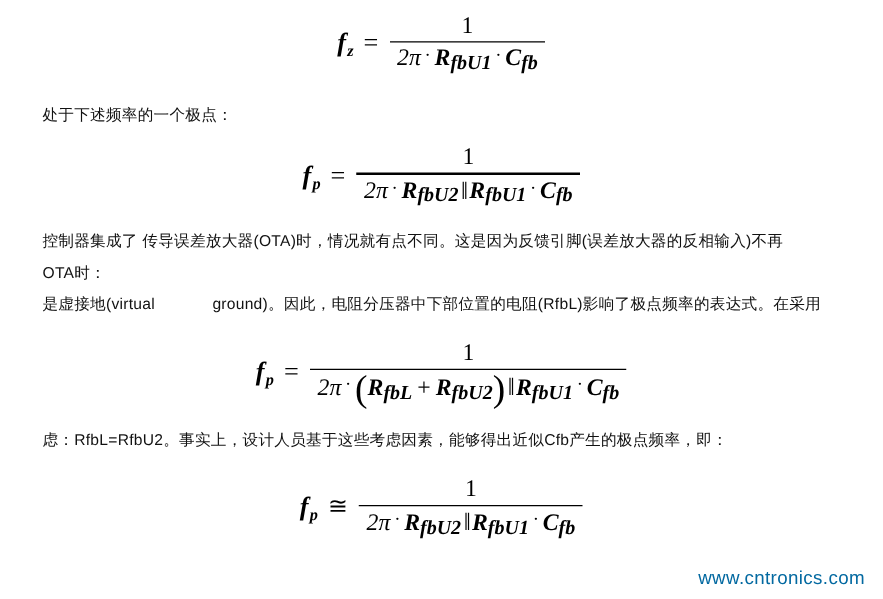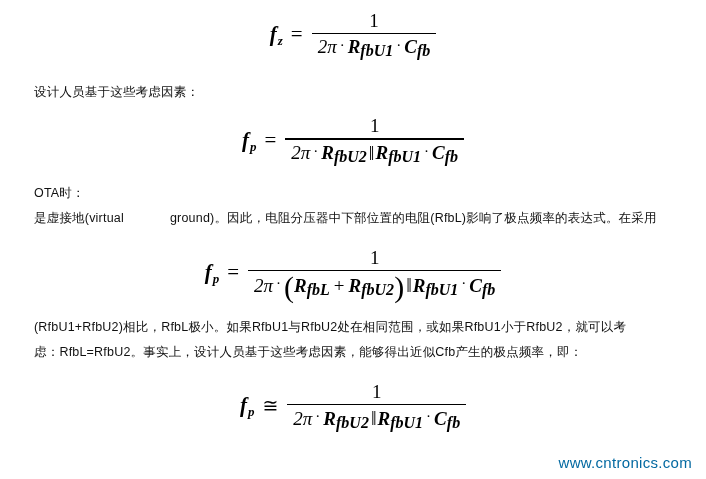--- a/index.html
+++ b/index.html
@@ -162,21 +162,21 @@
           <span class="dot">·</span>
           <span class="bold-ital">C</span>
             <span class="sub-b">fb</span>
         </span>
       </span>
     </div>
   </div>
 
   <div class="gap-l"></div>
 
-  <p class="para">设计人员基于这些考虑因素：</p>
+  <p class="para">处于下述频率的一个极点：</p>
 
   <div class="gap-s"></div>
 
   <div class="formula">
     <div class="fml-inner">
       <span class="lhs">
         <span>f</span>
           <span class="sub">p</span>
       </span>
       <span class="eq">=</span>
@@ -194,20 +194,21 @@
           <span class="dot">·</span>
           <span class="bold-ital">C</span>
             <span class="sub-b">fb</span>
         </span>
       </span>
     </div>
   </div>
 
   <div class="gap-m"></div>
 
+  <p class="para">控制器集成了 传导误差放大器(OTA)时，情况就有点不同。这是因为反馈引脚(误差放大器的反相输入)不再</p>
   <p class="para">OTA时：</p>
   <p class="para">
     <span>是虚接地(virtual</span><span class="spacer-inline"></span><span>ground)。因此，电阻分压器中下部位置的电阻(RfbL)影响了极点频率的表达式。在采用</span>
   </p>
 
   <div class="gap-m"></div>
 
   <div class="formula">
     <div class="fml-inner">
       <span class="lhs">
@@ -234,21 +235,20 @@
           <span class="dot">·</span>
           <span class="bold-ital">C</span>
             <span class="sub-b">fb</span>
         </span>
       </span>
     </div>
   </div>
 
   <div class="gap-m"></div>
 
-  <p class="para">(RfbU1+RfbU2)相比，RfbL极小。如果RfbU1与RfbU2处在相同范围，或如果RfbU1小于RfbU2，就可以考</p>
   <p class="para">虑：RfbL=RfbU2。事实上，设计人员基于这些考虑因素，能够得出近似Cfb产生的极点频率，即：</p>
 
   <div class="gap-m"></div>
 
   <div class="formula">
     <div class="fml-inner">
       <span class="lhs">
         <span>f</span>
           <span class="sub">p</span>
       </span>

